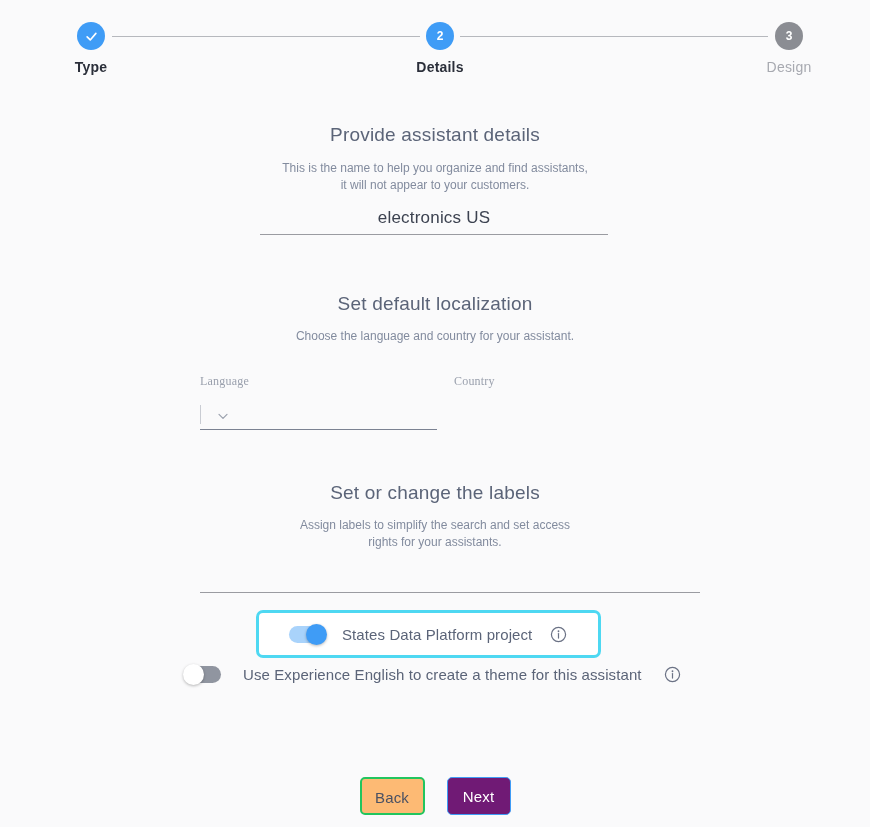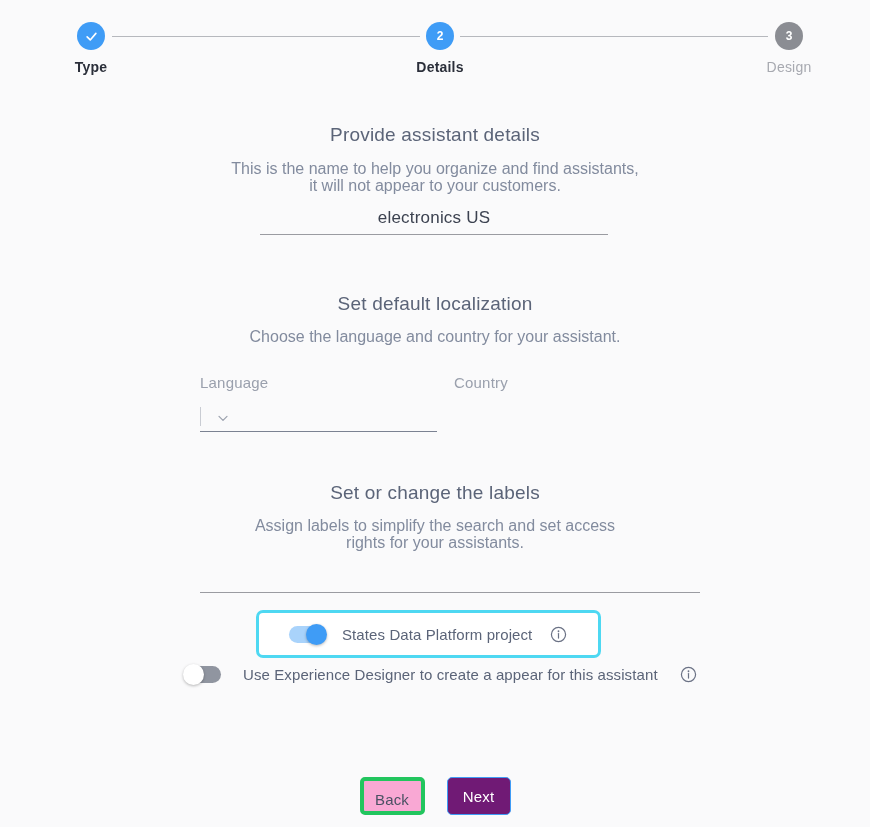--- a/index.html
+++ b/index.html
@@ -73,21 +73,21 @@
 
   
   .section-title {
     text-align: center;
     font-size: 19px;
     color: #5b6478;
     letter-spacing: 0.2px;
   }
   .section-sub {
     text-align: center;
-    font-size: 16px;
+    font-size: 12px;
     color: #828b9e;
     line-height: 17px;
   }
 
   
   .h1-title { position: absolute; top: 124px; left: 0; width: 870px; }
   .h1-sub   { position: absolute; top: 160px; left: 185px; width: 500px; }
 
   .name-field {
     position: absolute;
@@ -109,24 +109,25 @@
   .h2-sub   { position: absolute; top: 328px; left: 185px; width: 500px; }
 
   .select-field {
     position: absolute;
     top: 374px;
   }
   .select-language { left: 200px; width: 237px; }
   .select-country  { left: 454px; width: 246px; }
 
   .select-label {
-    font-size: 15px;
+    font-size: 12px;
     color: #9aa0ad;
     letter-spacing: 0.2px;
     margin-bottom: 16px;
+    font-family: Liberation Serif, serif;
   }
   .select-control {
     display: flex;
     align-items: flex-end;
     border-bottom: 1px solid #7b8292;
     padding-bottom: 5px;
   }
   .select-value {
     flex: 1;
     font-size: 16px;
@@ -239,22 +240,22 @@
     letter-spacing: 0.2px;
     border-radius: 5px;
     cursor: pointer;
     padding: 0;
     width: 65px;
     height: 38px;
     line-height: 38px;
     text-align: center;
   }
   .btn-back {
-    background: #f9a8d4;
-    border: 4px solid #22c55e;
+    background: #fdba74;
+    border: 2px solid #22c55e;
     color: #4a5163;
   }
   .btn-next {
     background: #701a75;
     border: 1px solid #3f9cf6;
     color: #ffffff;
     width: 64px;
   }
 </style>
 </head>
@@ -324,21 +325,21 @@
     <circle cx="12" cy="12" r="10" fill="none" stroke="#6b7285" stroke-width="1.7"></circle>
     <circle cx="12" cy="7.4" r="1.25" fill="#6b7285"></circle>
     <path d="M12 10.6 V17" fill="none" stroke="#6b7285" stroke-width="1.7" stroke-linecap="round"></path>
   </svg>
 </div>
 
 <div class="toggle-row toggle-row-plain">
   <div class="switch off">
     <div class="knob"></div>
   </div>
-  <div class="toggle-text">Use Experience Designer to create a appear for this assistant</div>
+  <div class="toggle-text">Use Experience English to create a theme for this assistant</div>
   <svg class="info-icon" viewBox="0 0 24 24">
     <circle cx="12" cy="12" r="10" fill="none" stroke="#6b7285" stroke-width="1.7"></circle>
     <circle cx="12" cy="7.4" r="1.25" fill="#6b7285"></circle>
     <path d="M12 10.6 V17" fill="none" stroke="#6b7285" stroke-width="1.7" stroke-linecap="round"></path>
   </svg>
 </div>
 
 <div class="footer">
   <button class="btn btn-back">Back</button>
   <button class="btn btn-next">Next</button>

